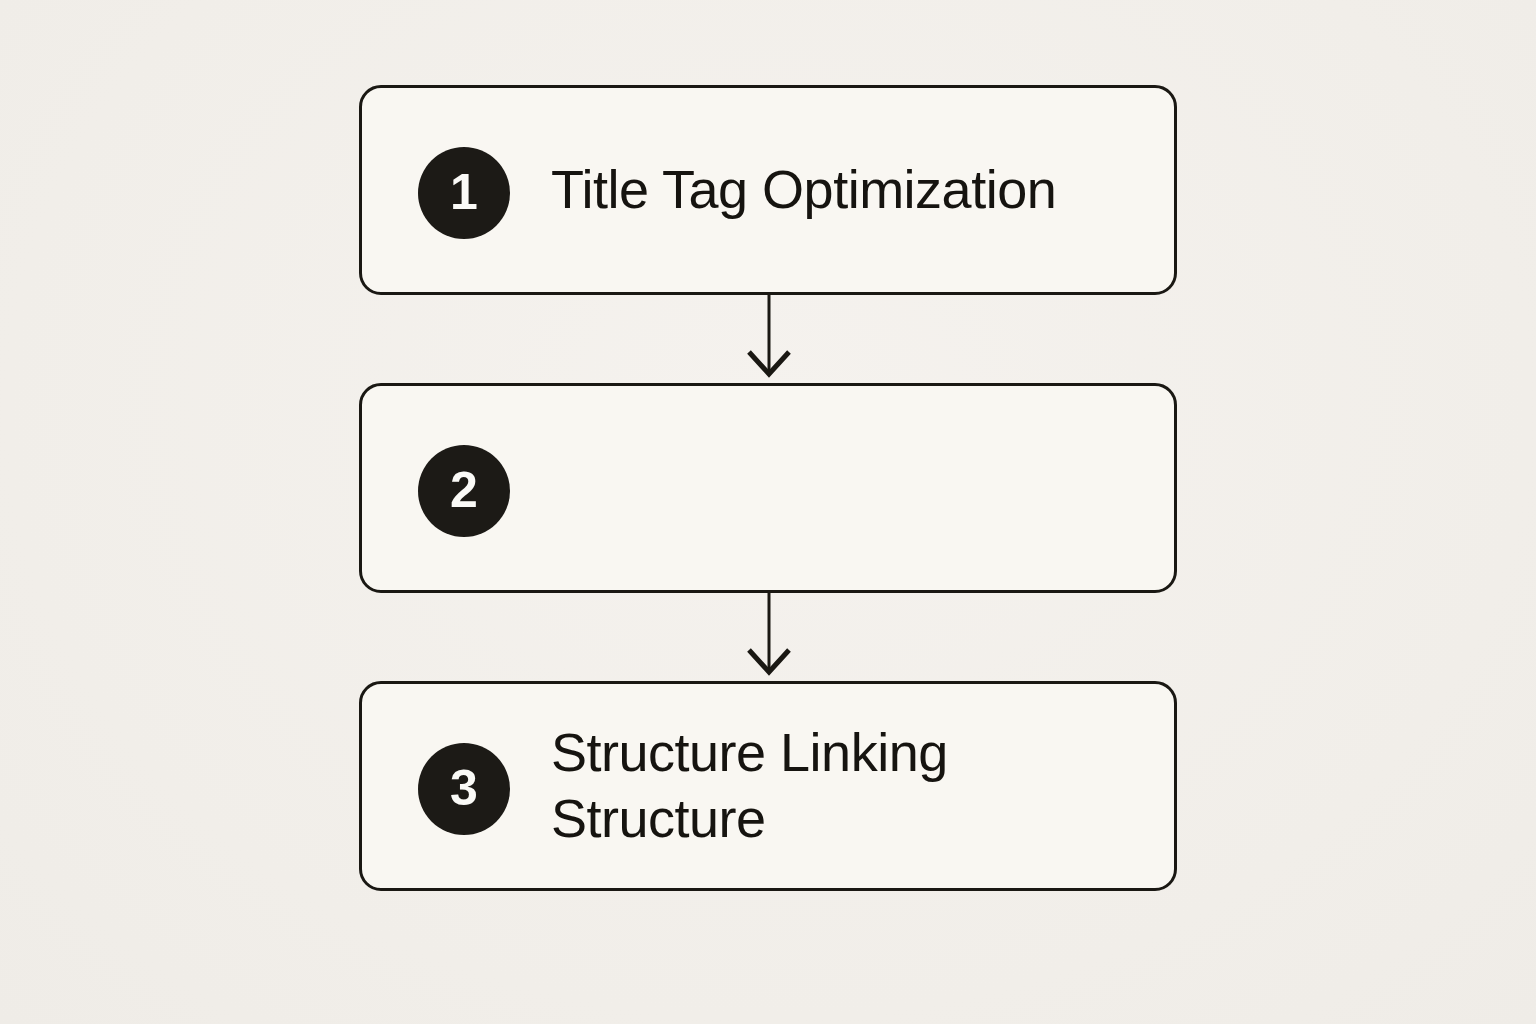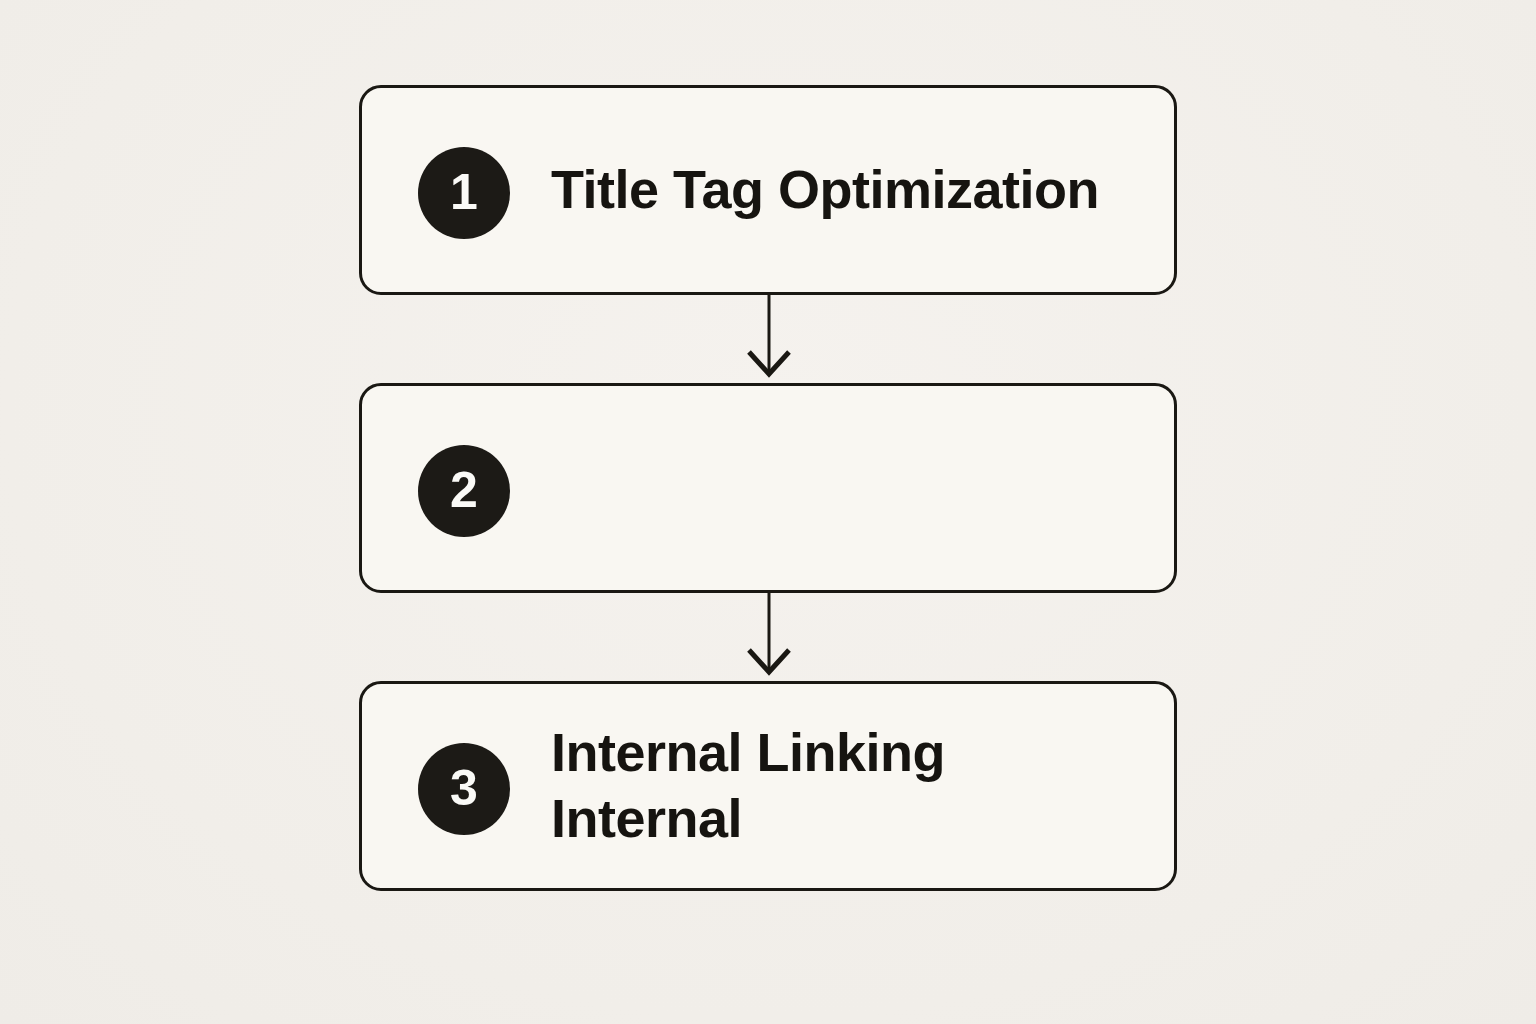--- a/index.html
+++ b/index.html
@@ -48,21 +48,21 @@
     font-weight: 700;
     line-height: 1;
     transform: translateY(-1px);
   }
   .step-label {
     position: absolute;
     left: 189px;
     right: 40px;
     color: #161410;
     font-size: 54px;
-    font-weight: 700;
+    font-weight: 400;
     line-height: 1.22;
     letter-spacing: -0.5px;
   }
   .arrow {
     position: absolute;
     left: 739px;
     width: 60px;
     height: 88px;
   }
   .arrow.a1 { top: 294px; }
@@ -93,16 +93,16 @@
 
   <svg class="arrow a2" viewBox="0 0 60 88">
     <line x1="30" y1="0" x2="30" y2="80" stroke="#1a1813" stroke-width="3"></line>
     <polyline points="10,58 30,80 50,58" fill="none" stroke="#1a1813" stroke-width="5"></polyline>
   </svg>
 
   <div class="step-box pos-3">
     <div class="num-circle">
       <span>3</span>
     </div>
-    <div class="step-label">Internal Linking Internal</div>
+    <div class="step-label">Structure Linking Structure</div>
   </div>
 
 </div>
 
 </body></html>

